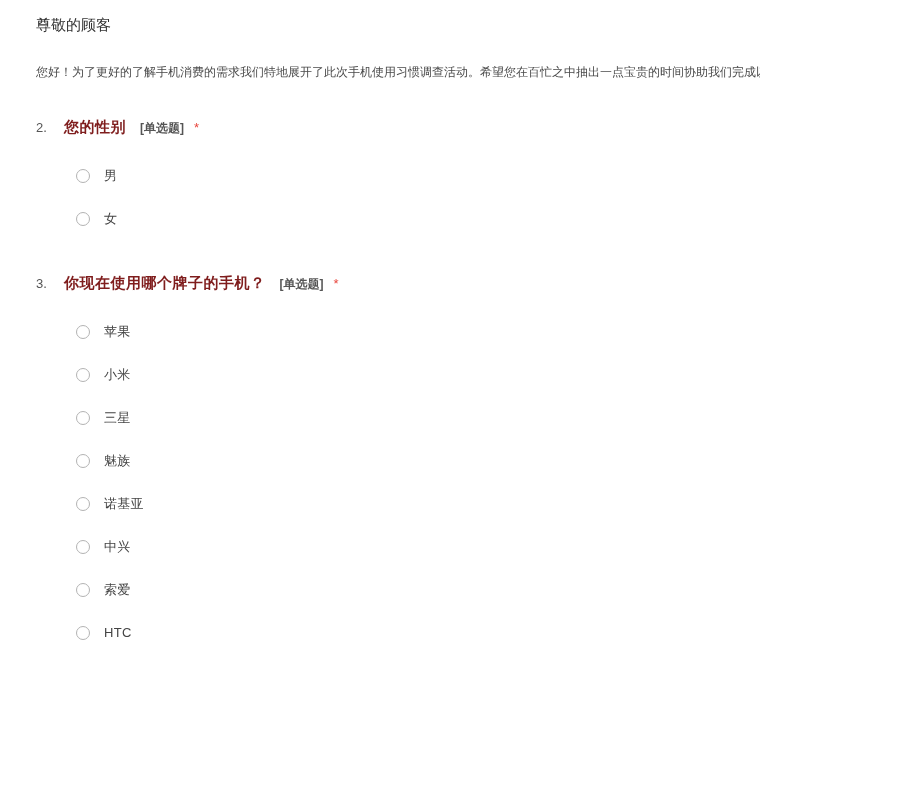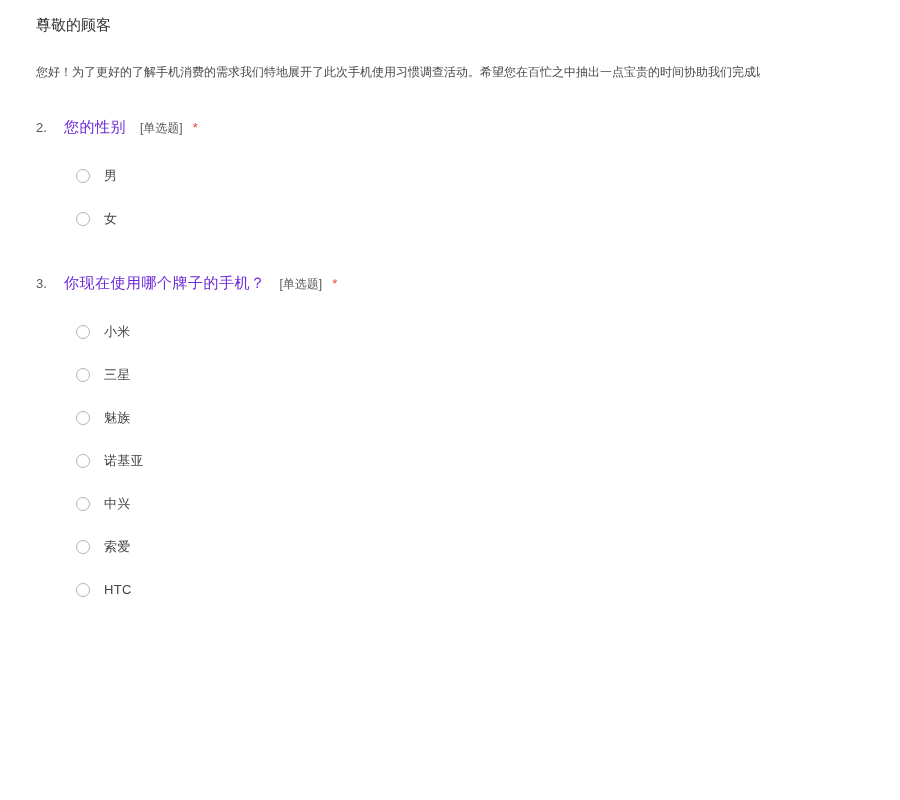--- a/index.html
+++ b/index.html
@@ -63,30 +63,30 @@
   .q-index {
     width: 28px;
     flex: 0 0 28px;
     font-size: 13px;
     color: #555555;
     font-weight: 400;
   }
 
   .q-title {
     font-size: 15px;
-    font-weight: normal;
-    color: #6d28d9;
+    font-weight: bold;
+    color: #7f1d1d;
     letter-spacing: 0.5px;
   }
 
   .q-type {
     margin-left: 14px;
     font-size: 12px;
     color: #555555;
-    font-weight: 400;
+    font-weight: 700;
   }
 
   .q-required {
     margin-left: 10px;
     font-size: 13px;
     color: #e8453c;
     font-weight: 400;
   }
 
   .options {
@@ -156,20 +156,24 @@
     <div class="question">
       <div class="q-head">
         <span class="q-index">3.</span>
         <span class="q-title">你现在使用哪个牌子的手机？</span>
         <span class="q-type">[单选题]</span>
         <span class="q-required">*</span>
       </div>
       <div class="options">
         <div class="option">
           <span class="radio"></span>
+          <span class="opt-label">苹果</span>
+        </div>
+        <div class="option">
+          <span class="radio"></span>
           <span class="opt-label">小米</span>
         </div>
         <div class="option">
           <span class="radio"></span>
           <span class="opt-label">三星</span>
         </div>
         <div class="option">
           <span class="radio"></span>
           <span class="opt-label">魅族</span>
         </div>

